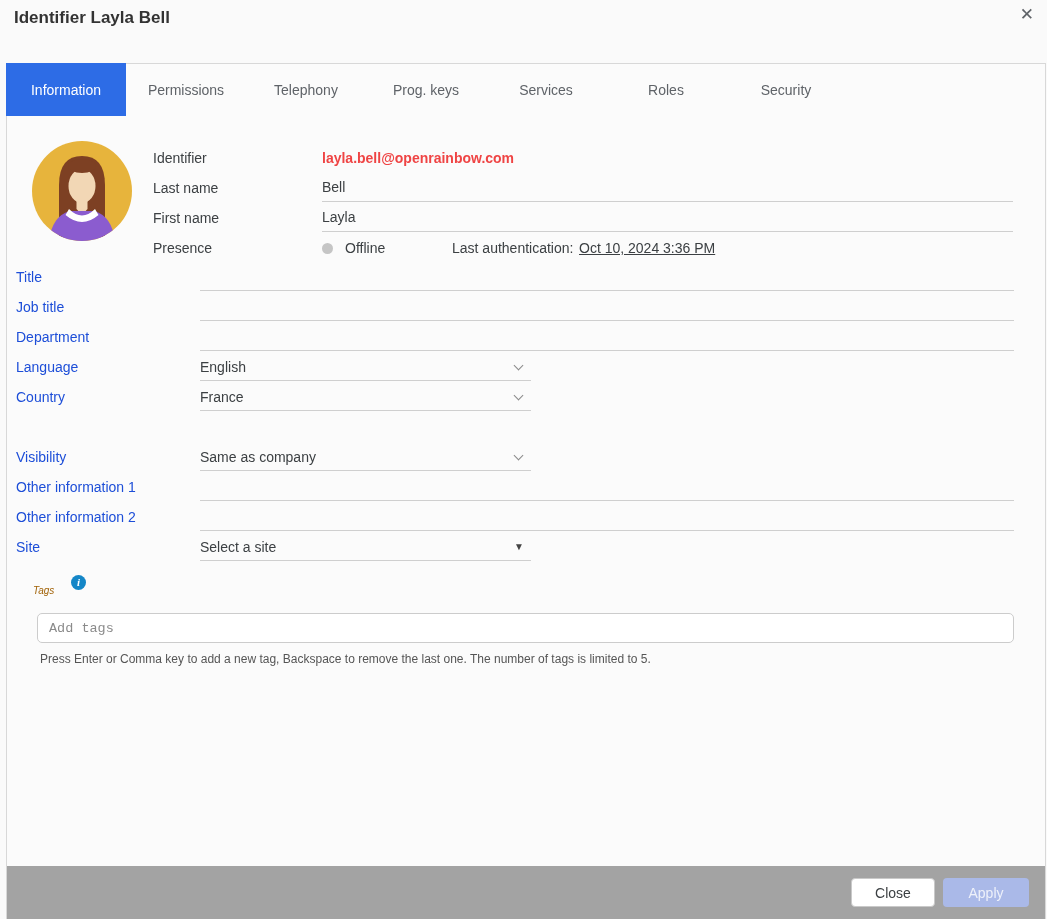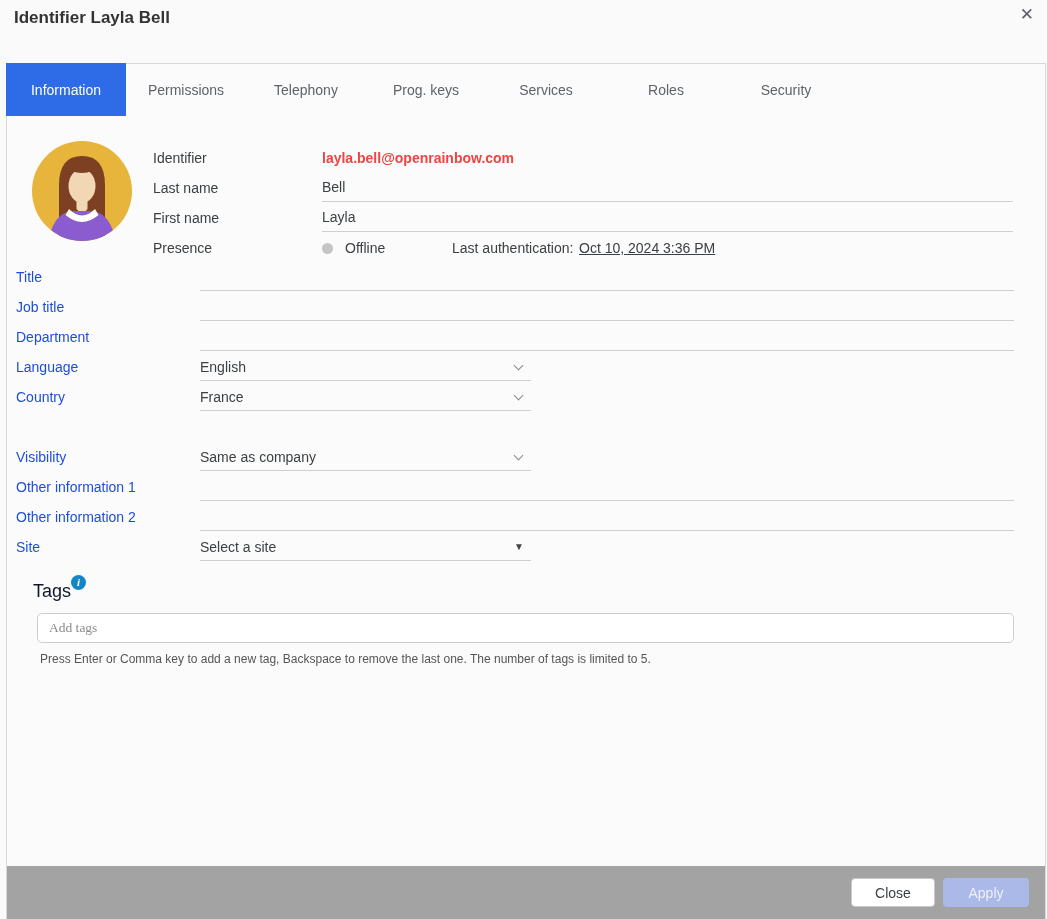--- a/index.html
+++ b/index.html
@@ -62,30 +62,30 @@
   }
   .select-value { position: absolute; left: 0; top: 0; color: #3c4043; }
   .chevron {
     position: absolute; right: 9px; top: 10px; width: 7px; height: 7px;
     border-right: 1.5px solid #8a8a8a; border-bottom: 1.5px solid #8a8a8a;
     transform: rotate(45deg);
   }
   .tri-down { position: absolute; right: 7px; top: 0; font-size: 10px; color: #444; line-height: 30px; }
 
   
-  .tags-label { position: absolute; left: 26px; top: 516px; height: 22px; line-height: 22px; font-size: 18px; color: #0f172a; }
+  .tags-label { position: absolute; left: 26px; top: 516px; height: 22px; line-height: 22px; font-size: 10px; color: #a16207; font-style: italic; }
   .info-icon {
     position: absolute; left: 64px; top: 511px; width: 15px; height: 15px; border-radius: 50%;
     background: #1486c7; color: #ffffff; font-size: 11px; font-weight: bold; font-style: italic;
     text-align: center; line-height: 15px; cursor: pointer; font-family: "Liberation Serif", serif;
   }
   .tags-input {
     position: absolute; left: 30px; top: 549px; width: 977px; height: 30px;
     border: 1px solid #cccccc; border-radius: 5px; background: #ffffff;
-    padding-left: 11px; font-family: Liberation Serif, serif; font-size: 13.5px; color: #3c4043; outline: none;
+    padding-left: 11px; font-family: Liberation Mono, monospace; font-size: 13.5px; color: #3c4043; outline: none;
   }
   .tags-input::placeholder { color: #8b8b8b; }
   .tags-help { position: absolute; left: 33px; top: 588px; font-size: 12px; color: #555; }
 
   
   .footer {
     position: absolute; left: 0; right: 0; bottom: 0; height: 53px; background: #a3a3a3;
     display: flex; align-items: center; justify-content: flex-end; gap: 8px; padding-right: 16px;
   }
   .btn {

